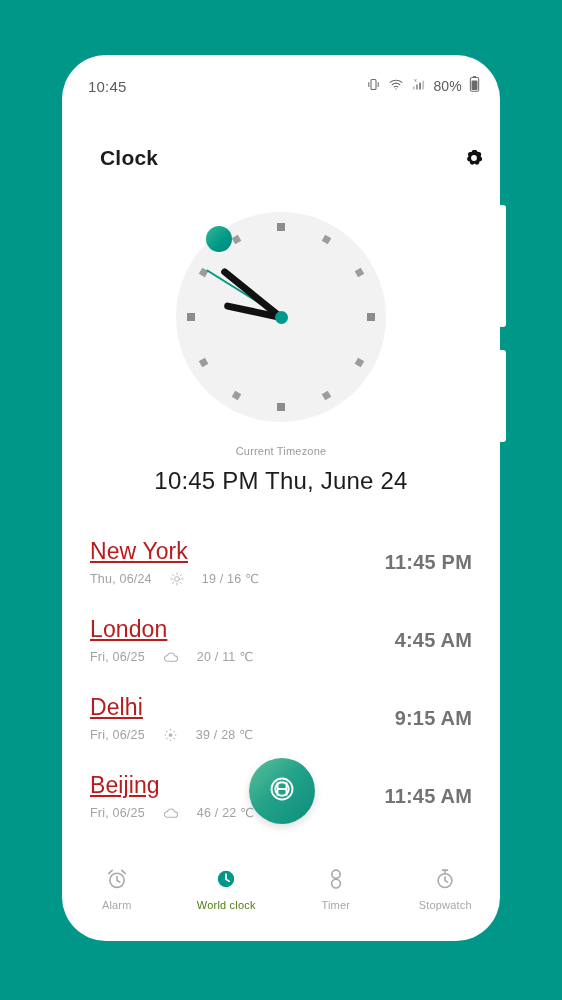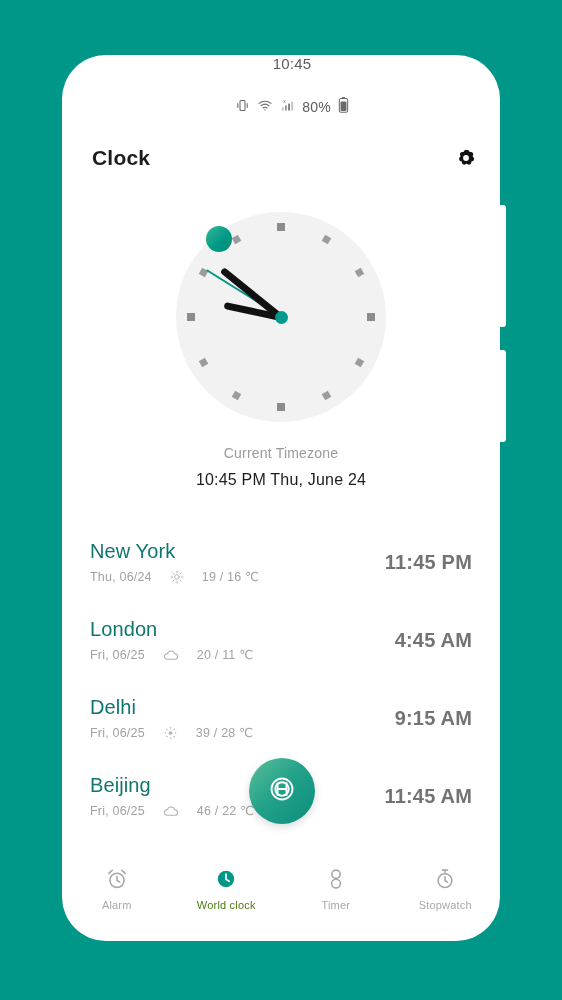--- a/index.html
+++ b/index.html
@@ -28,44 +28,43 @@
     width: 8px;
     background: #ffffff;
     border-radius: 3px;
   }
   #side-button-volume { top: 205px; height: 122px; }
   #side-button-power  { top: 350px; height: 92px; }
 
   
   #status-bar {
     position: absolute;
-    left: 12px; top: 0;
+    left: 4px; top: 0;
     width: 100%; height: 62px;
     display: flex; align-items: center;
     justify-content: space-between;
     padding: 0 24px 0 22px;
-    flex-direction: column;
   }
   #status-clock {
     font-size: 15px;
     color: #5d5d5d;
     letter-spacing: .2px;
   }
   #status-icons {
     display: flex; align-items: center; gap: 7px;
     color: #6b6b6b;
   }
   #status-battery-text {
     font-size: 14px; color: #5d5d5d; letter-spacing: .2px;
   }
 
   
   #app-bar {
     position: absolute;
-    left: 4px; top: 72px;
+    left: 12px; top: 72px;
     width: 100%; height: 62px;
     display: flex; align-items: center;
     justify-content: space-between;
     padding: 0 26px 0 26px;
   }
   #app-title {
     font-size: 21px; font-weight: bold;
     color: #1c1c1c; letter-spacing: .2px;
   }
   #settings-button { line-height: 0; cursor: pointer; }
@@ -131,42 +130,42 @@
   }
 
   
   #current-timezone-block {
     position: absolute;
     left: 0; top: 390px;
     width: 100%;
     text-align: center;
   }
   #current-timezone-label {
-    font-size: 14px; color: #9a9a9a; letter-spacing: .2px;
+    font-size: 11px; color: #9a9a9a; letter-spacing: .2px;
   }
   #current-timezone-time {
     margin-top: 10px;
-    font-size: 16px; color: #1d1d1d; letter-spacing: .2px;
+    font-size: 24px; color: #1d1d1d; letter-spacing: .2px;
   }
 
   
   #city-list {
     position: absolute;
     left: 0; top: 468px;
     width: 100%;
     padding: 0 28px;
   }
   .city-row {
     height: 78px;
     display: flex; align-items: center;
     justify-content: space-between;
   }
   .city-left { display: flex; flex-direction: column; gap: 6px; }
   .city-name {
-    font-size: 20px; color: #0f766e; letter-spacing: .1px;
+    font-size: 23px; color: #b91c1c; letter-spacing: .1px; text-decoration: underline;
   }
   .city-meta {
     display: flex; align-items: center; gap: 18px;
     font-size: 12.5px; color: #a2a2a2; letter-spacing: .2px;
   }
   .city-meta .weather-icon { line-height: 0; }
   .city-time {
     font-size: 20px; font-weight: bold;
     color: #737373; letter-spacing: .2px;
   }

